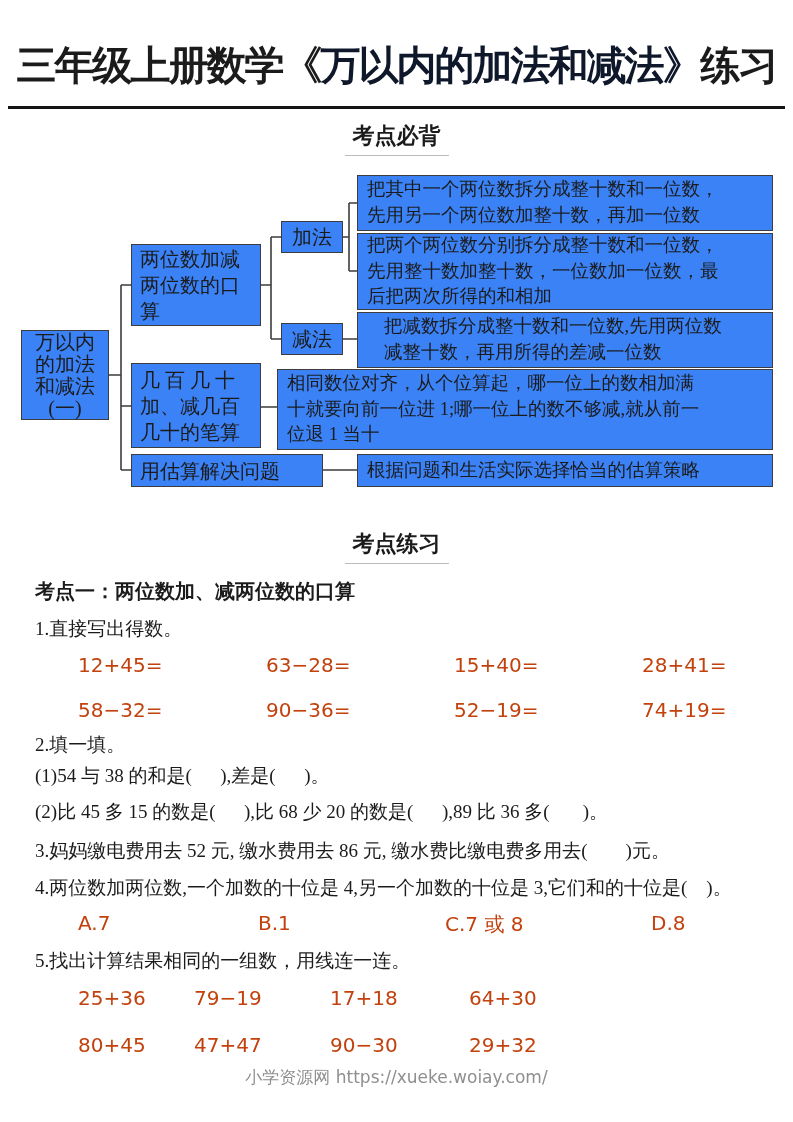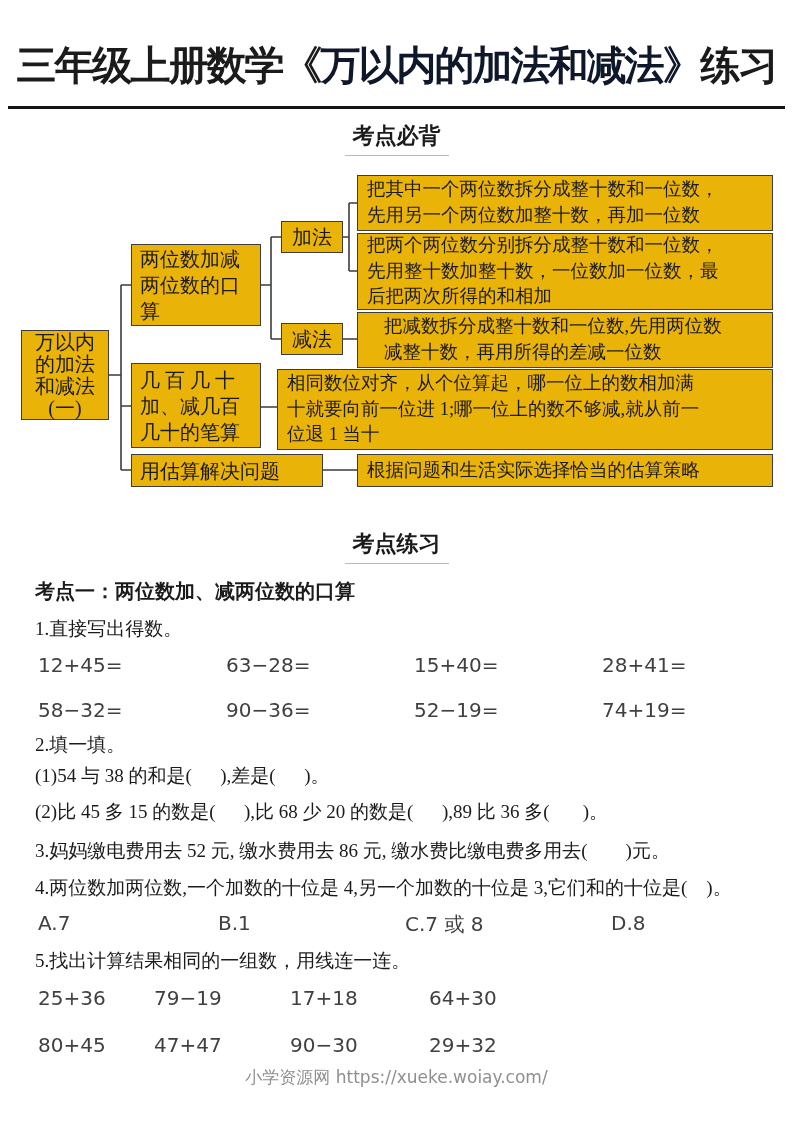--- a/index.html
+++ b/index.html
@@ -21,21 +21,21 @@
 
   
   .sec { left:0; width:100%; text-align:center; font-weight:bold; font-size:22px; }
   .sec-inner { display:inline-block; border-bottom:1px solid #bcbcbc; padding:0 8px 4px; }
 
   
   .map { top:170px; left:0; width:793px; height:330px; }
   .map svg { position:absolute; left:0; top:0; }
   .node {
     position:absolute; box-sizing:border-box;
-    border:1.5px solid #3d3d3d; background:#eab308;
+    border:1.5px solid #3d3d3d; background:#3b82f6;
     display:flex; align-items:center;
     white-space:pre-line; line-height:1.3; padding:2px 8px;
     font-size:20px;
   }
   .node.center { justify-content:center; text-align:center; }
   .n-root   { left:21px;  top:160px; width:88px;  height:90px; line-height:1.1; padding:2px 6px; }
   .n-oral   { left:131px; top:74px;  width:130px; height:82px; }
   .n-writ   { left:131px; top:193px; width:130px; height:85px; }
   .n-est    { left:131px; top:284px; width:192px; height:33px; white-space:nowrap; }
   .n-add    { left:281px; top:51px;  width:62px;  height:32px; }
@@ -44,21 +44,21 @@
   .n-ruleA  { left:357px; top:5px;   width:416px; height:56px; }
   .n-ruleB  { left:357px; top:63px;  width:416px; height:77px; }
   .n-ruleC  { left:357px; top:142px; width:416px; height:56px;padding-left:26px; }
   .n-ruleD  { left:277px; top:199px; width:496px; height:81px; }
   .n-ruleE  { left:357px; top:284px; width:416px; height:33px; white-space:nowrap; }
 
   
   .line { position:absolute; left:35px; font-size:19px; white-space:pre-wrap; }
   .bold { font-weight:bold; }
   .rowline { position:absolute; left:0; right:0; height:28px; }
-  .cell { position:absolute; font-family:"DejaVu Sans", sans-serif; font-size:20px; color:#404040; white-space:pre; }
+  .cell { position:absolute; font-family:"DejaVu Sans", sans-serif; font-size:20px; color:#c2410c; white-space:pre;margin-left:40px; }
 
   
   .footer {
     top:1066px; left:0; width:100%; text-align:center;
     font-family:"DejaVu Sans", sans-serif; font-size:17px; color:#8f8f8f;
   }
 </style>
 </head>
 <body>
 

